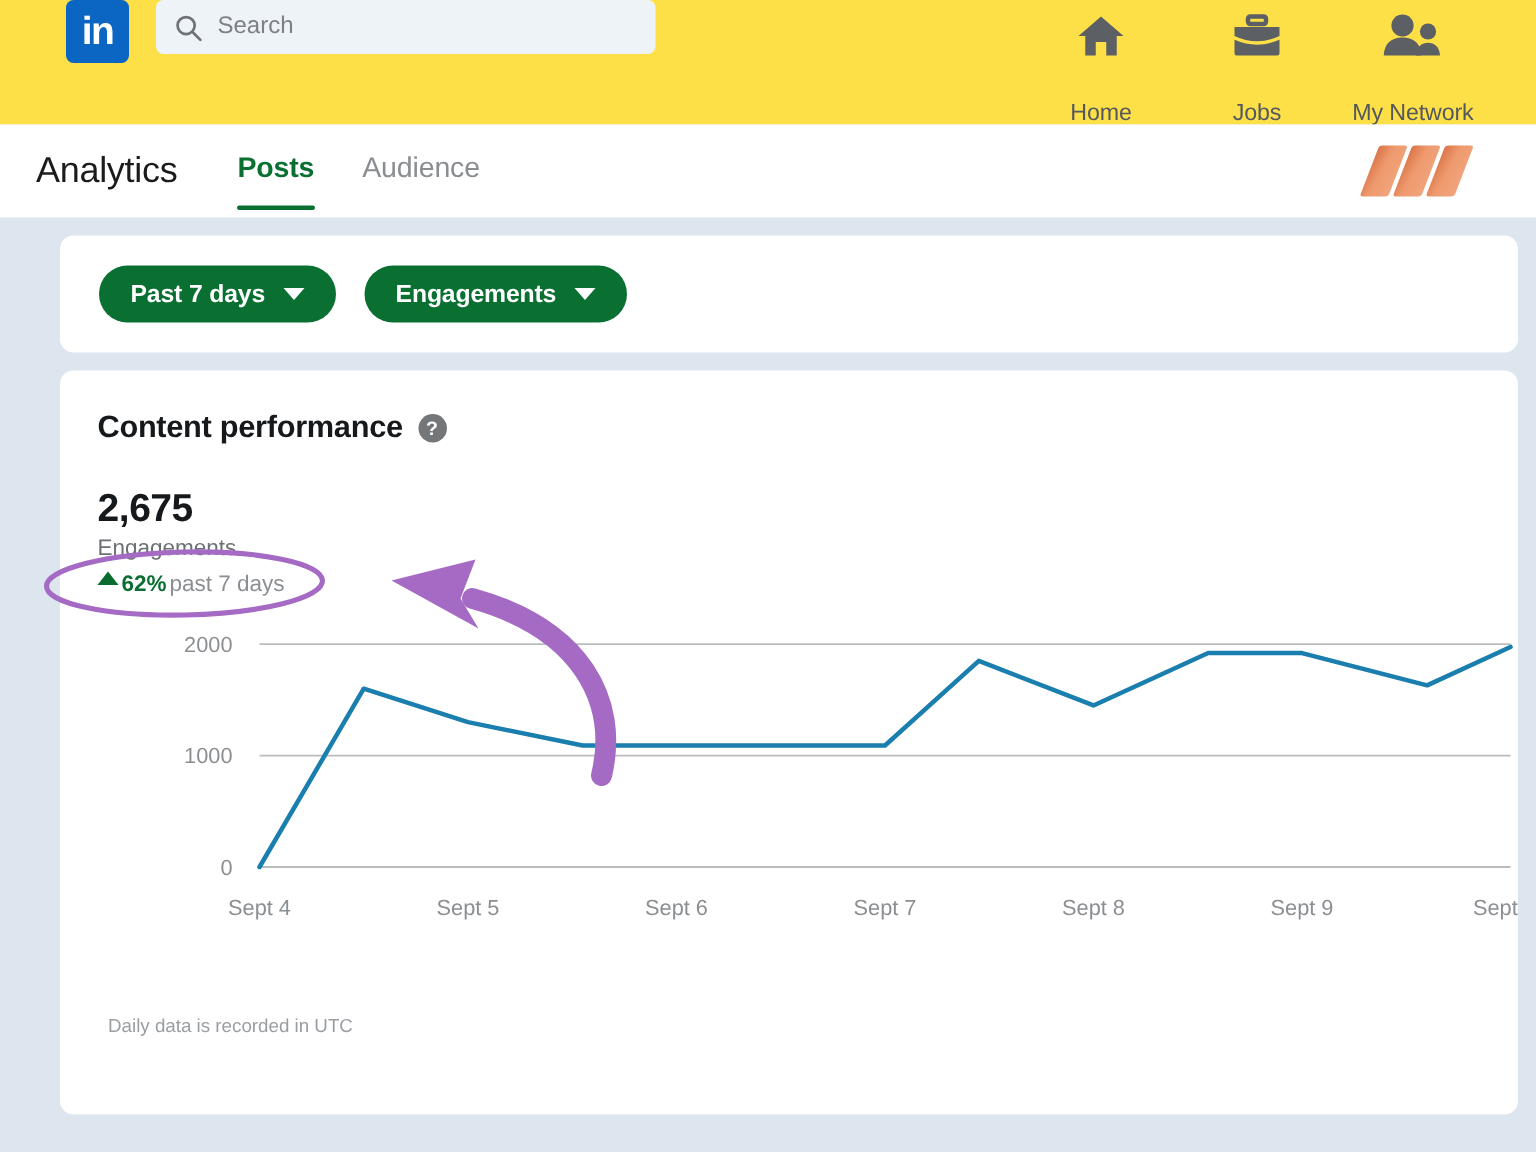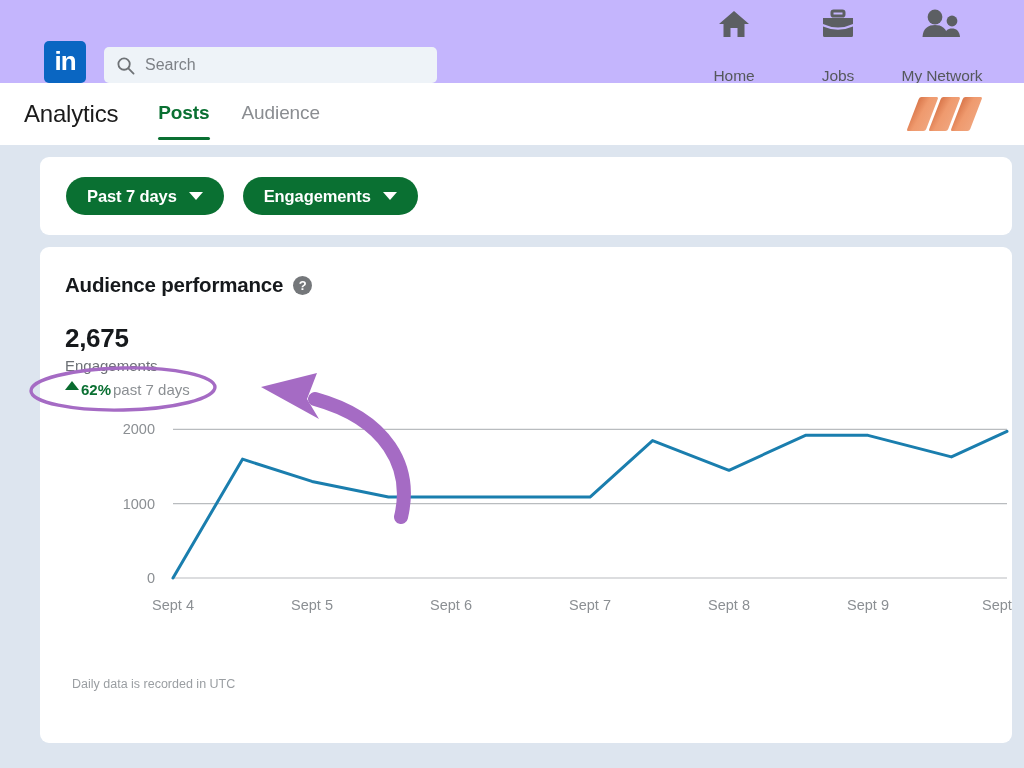--- a/index.html
+++ b/index.html
@@ -5,24 +5,24 @@
   * { box-sizing: border-box; margin: 0; padding: 0; }
   html, body {
     width: 1024px; height: 768px;
     font-family: "Liberation Sans", sans-serif;
     background: #dde5ef;
     overflow: hidden;
   }
 
   
   .topbar {
-    background: #c4b5fd;
+    background: #fde047;
     height: 83px;
     display: flex;
-    align-items: flex-end;
+    align-items: flex-start;
     padding: 0 0 0 44px;
     position: relative;
   }
   .li-logo {
     width: 42px; height: 42px;
     background: #0a66c2;
     border-radius: 5px;
     display: flex; align-items: center; justify-content: center;
     flex: 0 0 auto;
   }
@@ -302,21 +302,21 @@
     </button>
     <button class="pill">
       <span>Engagements</span>
       <span class="caret"></span>
     </button>
   </div>
 
   <div class="card perf">
 
     <div class="perf-head">
-      <div class="perf-title">Audience performance</div>
+      <div class="perf-title">Content performance</div>
       <div class="help">?</div>
     </div>
 
     <div class="bignum">2,675</div>
     <div class="metric-label">Engagements</div>
 
     <div class="delta">
       <span class="tri"></span>
       <span class="pct">62%</span>
       <span>past 7 days</span>

